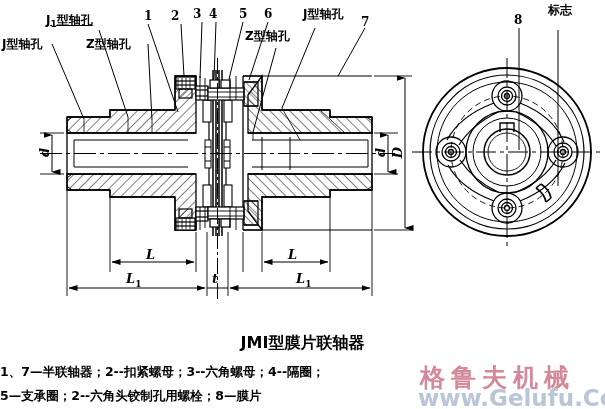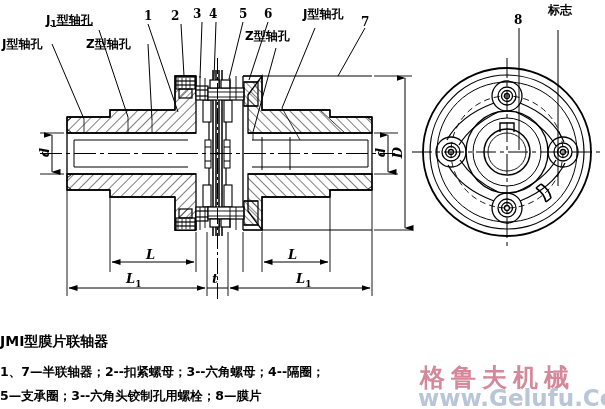--- a/index.html
+++ b/index.html
@@ -46,23 +46,24 @@
     font-size: 13px;
   }
   .sub {
     font-size: 9px;
     vertical-align: sub;
     font-style: normal;
   }
   .caption-title {
     position: absolute;
     width: 605px;
-    font-family: "DejaVu Sans", sans-serif;
-    font-weight: bold;
-    font-size: 14px;
+    text-align: center;
+    font-family: "DejaVu Sans", sans-serif;
+    font-weight: bold;
+    font-size: 16px;
     color: #000;
   }
   .caption-line {
     position: absolute;
     width: 605px;
     text-align: left;
     font-family: "DejaVu Sans", sans-serif;
     font-weight: bold;
     font-size: 12.5px;
     color: #000;
@@ -456,18 +457,18 @@
   <div class="lbl dim" style="left:212px; top:272px;">t</div>
 
   <div class="lbl dim" style="left:288px; top:248px;">L</div>
 
   <div class="lbl dim" style="left:296px; top:272px;">L<span class="sub">1</span></div>
 
   <div class="caption-title" style="top:333px;">JMI型膜片联轴器</div>
 
   <div class="caption-line" style="top:364px;">1、7—半联轴器；2--扣紧螺母；3--六角螺母；4--隔圈；</div>
 
-  <div class="caption-line" style="top:388px;">5—支承圈；3--六角头铰制孔用螺栓；8—膜片</div>
+  <div class="caption-line" style="top:388px;">5—支承圈；2--六角头铰制孔用螺栓；8—膜片</div>
 
   <div class="wm wm-cn" style="left:420px; top:361px;">格鲁夫机械</div>
   <div class="wm wm-url" style="left:418px; top:385px;">www.Gelufu.Com</div>
 
 </div>
 
 </body></html>

